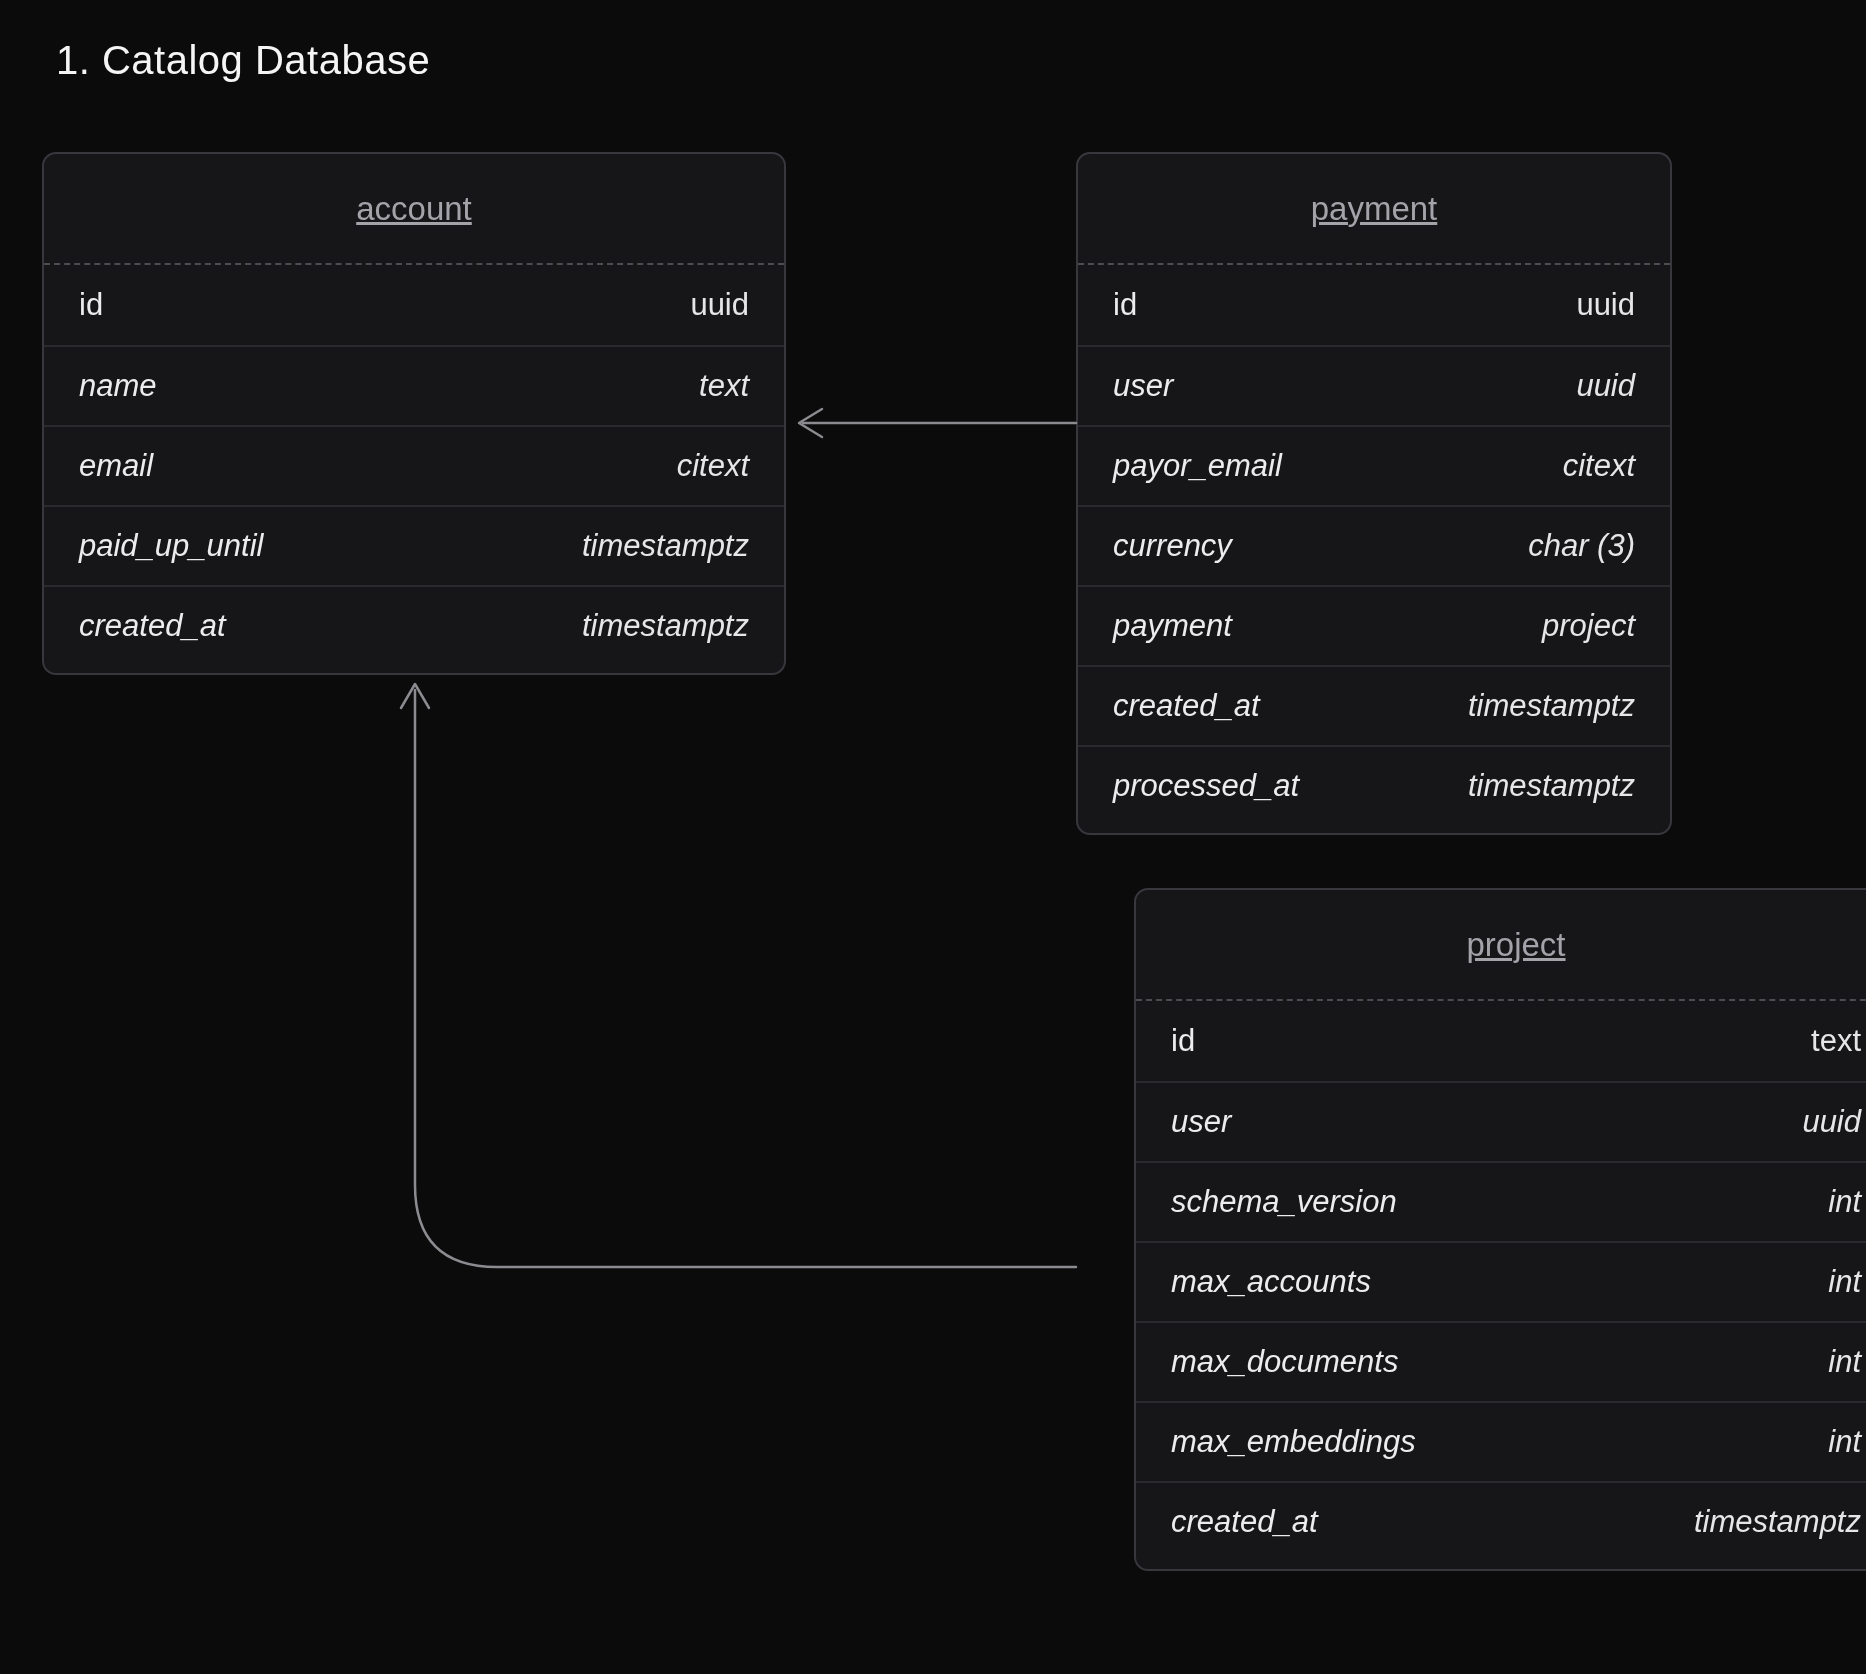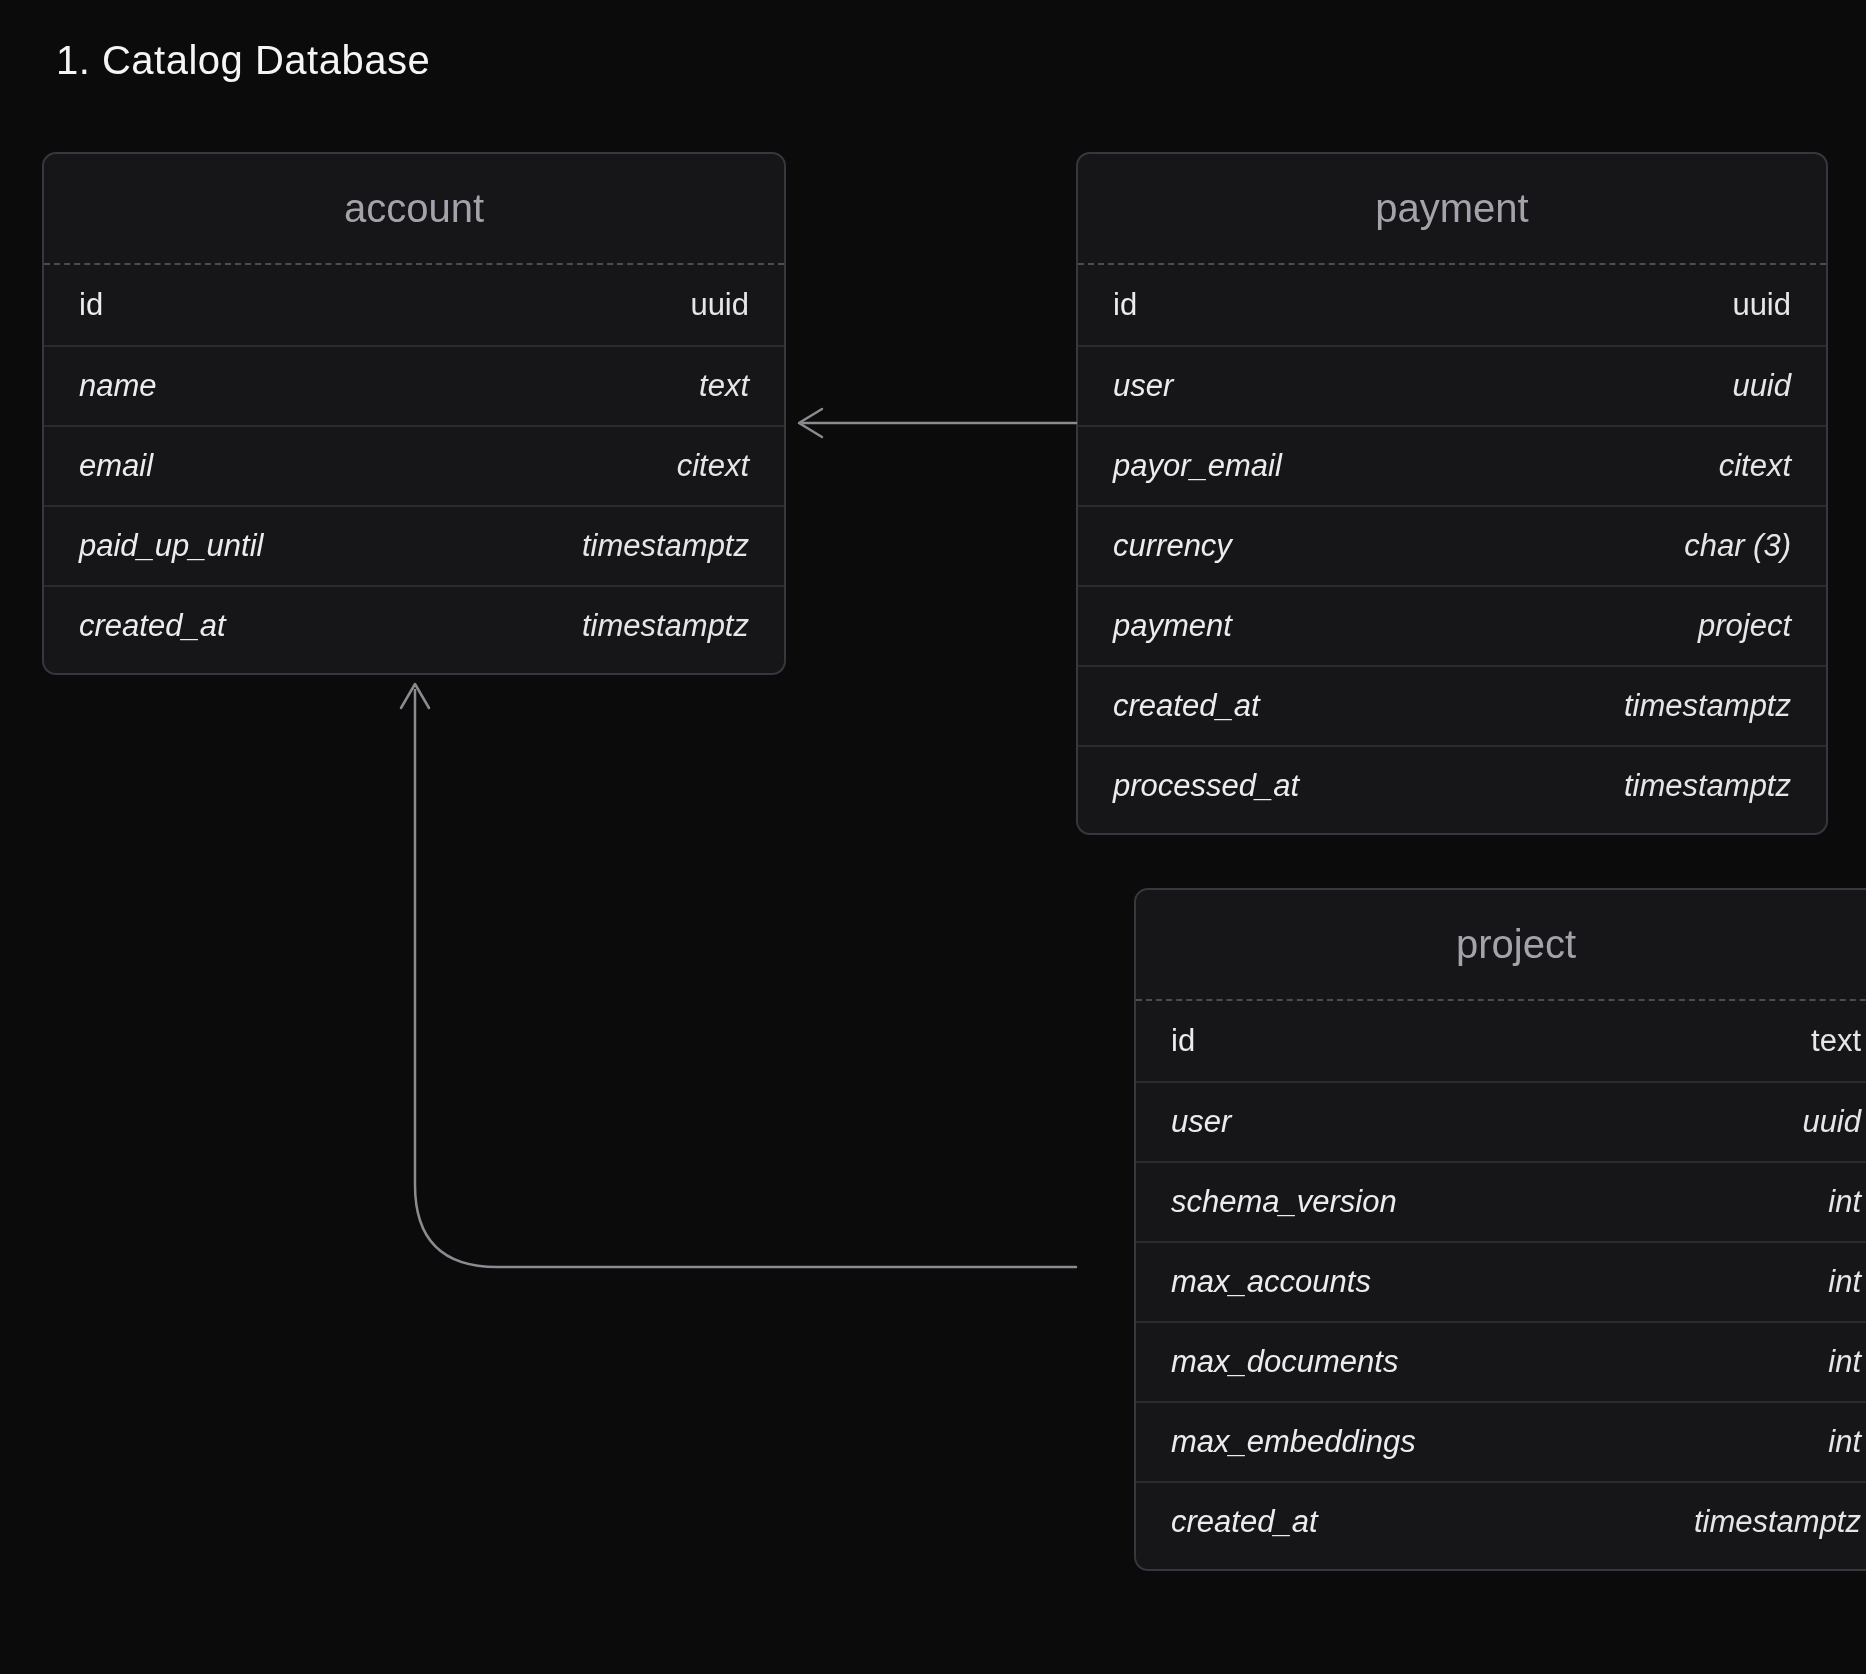--- a/index.html
+++ b/index.html
@@ -30,44 +30,45 @@
     border: 2px solid #37373d;
     border-radius: 14px;
     box-sizing: border-box;
     padding-bottom: 8px;
   }
   .table-card .tbl-header {
     height: 111px;
     display: flex;
     align-items: center;
     justify-content: center;
-    font-size: 40px;
+    font-size: 33px;
     color: #a3a3a9;
     border-bottom: 2px dashed #4c4c52;
     box-sizing: border-box;
+    text-decoration: underline;
   }
   .table-card .tbl-row {
     height: 80px;
     display: flex;
     align-items: center;
     justify-content: space-between;
     padding: 0 35px;
     font-size: 31px;
     color: #ececee;
     box-sizing: border-box;
   }
   .table-card .tbl-row + .tbl-row {
     border-top: 2px solid #29292e;
     font-style: italic;
   }
   .field-name { color: #ececee; }
   .field-type { color: #e6e6e8; text-align: left; }
 
   #card-account { left: 42px;  top: 152px; width: 744px; }
-  #card-payment { left: 1076px; top: 152px; width: 752px; }
+  #card-payment { left: 1076px; top: 152px; width: 596px; }
   #card-project { left: 1106px; top: 888px; width: 764px; margin-left: 28px; }
 
   .arrow-layer {
     position: absolute;
     left: 0; top: 0;
     width: 1866px;
     height: 1674px;
     pointer-events: none;
   }
   .arrow-layer path {

